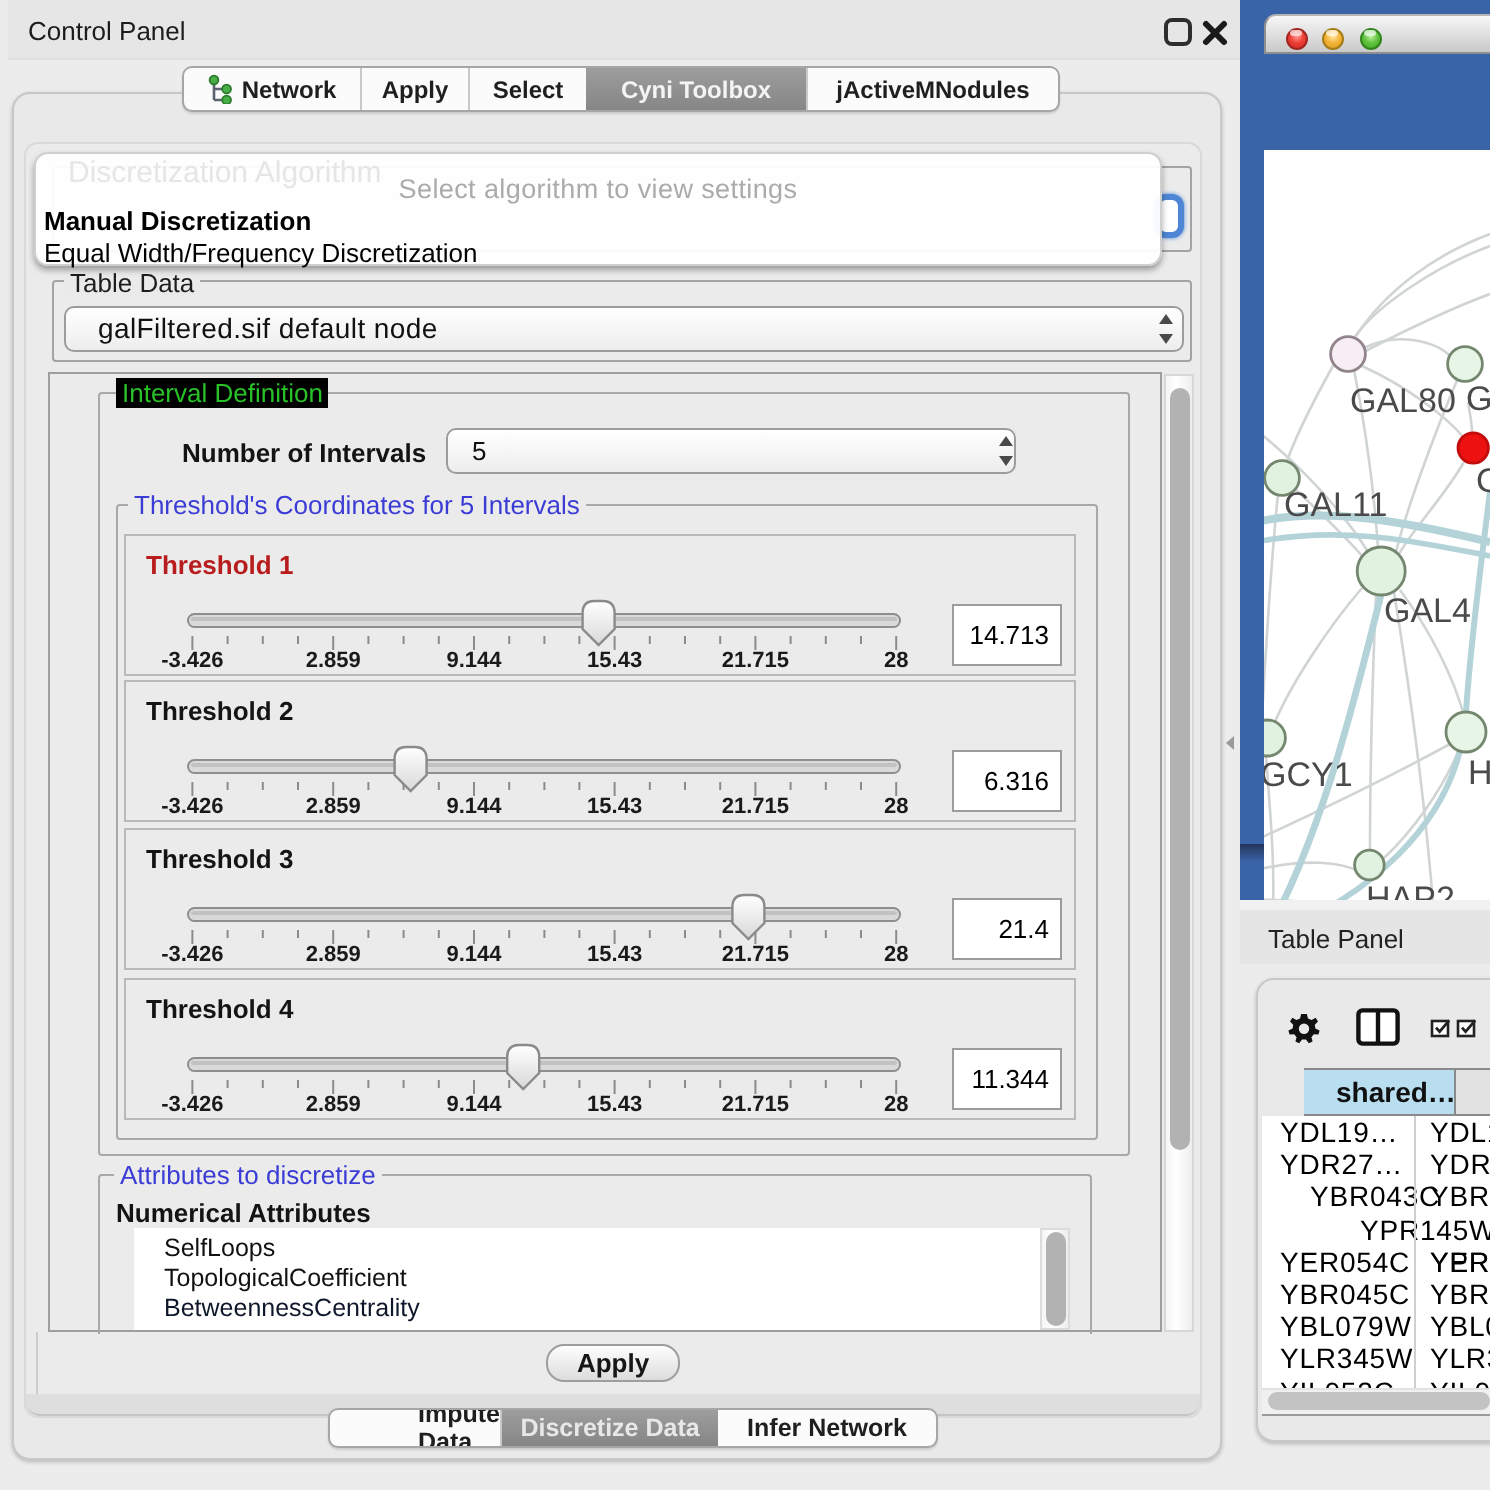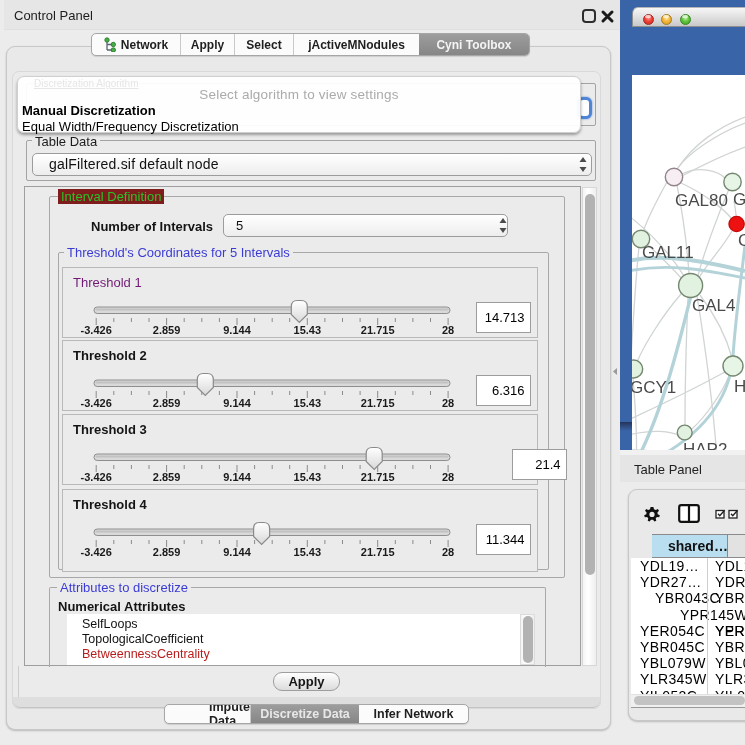--- a/index.html
+++ b/index.html
@@ -31,43 +31,43 @@
         <line x1="3" y1="7.5" x2="9" y2="7.5" stroke="#5a6470" stroke-width="1.3"></line>
         <line x1="3" y1="13" x2="9" y2="13" stroke="#5a6470" stroke-width="1.3"></line>
         <circle cx="3" cy="3" r="2.2" fill="#47ae47" stroke="#2c7a2c" stroke-width="0.9"></circle>
         <circle cx="9.3" cy="7.5" r="2.2" fill="#47ae47" stroke="#2c7a2c" stroke-width="0.9"></circle>
         <circle cx="9.3" cy="13" r="2.2" fill="#47ae47" stroke="#2c7a2c" stroke-width="0.9"></circle>
       </svg>
       <span style="font-size:12px;font-weight:bold;color:#1f1f1f;">Network</span>
     </div>
     <div style="width:54px;display:flex;align-items:center;justify-content:center;border-right:1px solid #c9c9c9;font-size:12px;font-weight:bold;color:#1f1f1f;">Apply</div>
     <div style="width:58px;display:flex;align-items:center;justify-content:center;font-size:12px;font-weight:bold;color:#1f1f1f;">Select</div>
+    <div style="width:110px;display:flex;align-items:center;justify-content:center;background:linear-gradient(#9d9d9d,#868686);font-size:12px;font-weight:bold;color:#f4f4f4;">Cyni Toolbox</div>
     <div style="flex:1;display:flex;align-items:center;justify-content:center;border-left:1px solid #c9c9c9;font-size:12px;font-weight:bold;color:#1f1f1f;">jActiveMNodules</div>
-    <div style="width:110px;display:flex;align-items:center;justify-content:center;background:linear-gradient(#9d9d9d,#868686);font-size:12px;font-weight:bold;color:#f4f4f4;">Cyni Toolbox</div>
   </div>
 
   <div class="abs" style="left:22px;top:83px;width:570px;height:43px;border:1px solid #a3a3a3;border-radius:2px;"></div>
   <div class="abs" style="left:573px;top:97px;width:15px;height:22px;background:#fff;border:3px solid #4e86d5;border-radius:6px;box-shadow:0 0 2px #4e86d5;"></div>
 
   <div class="abs" style="left:22px;top:140px;width:570px;height:41px;border:1px solid #a3a3a3;border-radius:2px;"></div>
   <div class="abs" style="left:28px;top:134px;background:#eaeaea;padding:0 3px;font-size:13px;color:#1d1d1d;">Table Data</div>
   <div class="abs" style="left:28px;top:153px;width:560px;height:23px;background:linear-gradient(#ffffff,#ededed);border:1px solid #9c9c9c;border-radius:5px;"></div>
   <div class="abs" style="left:45px;top:156px;font-size:14px;letter-spacing:0.2px;color:#111;">galFiltered.sif default node</div>
   <svg class="abs" style="left:574px;top:156px;" width="10" height="17" viewBox="0 0 10 17">
     <path d="M5 1 L8.5 6 L1.5 6 Z" fill="#4a4a4a"></path>
       <path d="M5 16 L8.5 11 L1.5 11 Z" fill="#4a4a4a"></path>
   </svg>
 
   <div class="abs" style="left:20px;top:186px;width:557px;height:480px;background:#ebebeb;border:1px solid #9e9e9e;"></div>
 
   <div class="abs" style="left:578px;top:187px;width:15px;height:479px;background:linear-gradient(90deg,#f4f4f4,#ffffff 40%,#eeeeee);border:1px solid #d7d7d7;"></div>
   <div class="abs" style="left:581px;top:194px;width:10px;height:381px;background:#b2b2b2;border-radius:5px;"></div>
 
   <div class="abs" style="left:45px;top:196px;width:516px;height:382px;border:1px solid #a8a8a8;border-radius:2px;"></div>
-  <div class="abs" style="left:54px;top:189px;background:#7f1d1d;padding:0 3px;font-size:13px;color:#28c228;">Interval Definition</div>
+  <div class="abs" style="left:54px;top:189px;background:#000000;padding:0 3px;font-size:13px;color:#28c228;">Interval Definition</div>
 
   <div class="abs" style="left:87px;top:219px;font-size:13px;font-weight:bold;color:#141414;">Number of Intervals</div>
   <div class="abs" style="left:219px;top:214px;width:285px;height:23px;background:linear-gradient(#ffffff,#ededed);border:1px solid #9c9c9c;border-radius:5px;"></div>
   <div class="abs" style="left:232px;top:218px;font-size:13px;color:#111;">5</div>
   <svg class="abs" style="left:494px;top:217px;" width="10" height="17" viewBox="0 0 10 17">
     <path d="M5 1 L8.5 6 L1.5 6 Z" fill="#4a4a4a"></path>
       <path d="M5 16 L8.5 11 L1.5 11 Z" fill="#4a4a4a"></path>
   </svg>
 
   <div class="abs" style="left:54px;top:252px;width:491px;height:318px;border:1px solid #a8a8a8;border-radius:2px;"></div>
@@ -76,21 +76,21 @@
   <svg width="0" height="0" style="position:absolute;">
       <defs>
     <linearGradient id="thumbgrad" x1="0" y1="0" x2="0" y2="1">
       <stop offset="0" stop-color="#ffffff"></stop>
           <stop offset="1" stop-color="#d8d8d8"></stop>
     </linearGradient>
   </defs>
     </svg>
 
   <div class="abs" style="left:58px;top:267px;width:476px;height:71px;background:#ebebeb;border:1px solid #b9b9b9;">
-    <div class="abs" style="left:10px;top:7px;font-size:13px;font-weight:normal;color:#701a75;">Threshold 1</div>
+    <div class="abs" style="left:10px;top:7px;font-size:13px;font-weight:bold;color:#b91c1c;">Threshold 1</div>
     <svg class="abs" style="left:0;top:0;" width="476" height="71" viewBox="0 0 476 71">
       <rect x="31" y="39" width="356" height="6.5" rx="3.2" fill="#d9d9d9" stroke="#8e8e8e" stroke-width="1"></rect>
       <rect x="32.5" y="40.5" width="353" height="2" rx="1" fill="#c2c2c2"></rect>
       <line x1="33.2" y1="50" x2="33.2" y2="57" stroke="#8b8b8b" stroke-width="1"></line>
         <line x1="50.8" y1="50" x2="50.8" y2="54" stroke="#8b8b8b" stroke-width="1"></line>
         <line x1="68.4" y1="50" x2="68.4" y2="54" stroke="#8b8b8b" stroke-width="1"></line>
         <line x1="86.0" y1="50" x2="86.0" y2="54" stroke="#8b8b8b" stroke-width="1"></line>
         <line x1="103.6" y1="50" x2="103.6" y2="57" stroke="#8b8b8b" stroke-width="1"></line>
         <line x1="121.2" y1="50" x2="121.2" y2="54" stroke="#8b8b8b" stroke-width="1"></line>
         <line x1="138.8" y1="50" x2="138.8" y2="54" stroke="#8b8b8b" stroke-width="1"></line>
@@ -183,24 +183,24 @@
         <line x1="367.5" y1="50" x2="367.5" y2="54" stroke="#8b8b8b" stroke-width="1"></line>
         <line x1="385.1" y1="50" x2="385.1" y2="57" stroke="#8b8b8b" stroke-width="1"></line>
       <text x="33.2" y="65.5" text-anchor="middle" font-size="11" font-weight="bold" fill="#1a1a1a">-3.426</text>
         <text x="103.6" y="65.5" text-anchor="middle" font-size="11" font-weight="bold" fill="#1a1a1a">2.859</text>
         <text x="174.0" y="65.5" text-anchor="middle" font-size="11" font-weight="bold" fill="#1a1a1a">9.144</text>
         <text x="244.3" y="65.5" text-anchor="middle" font-size="11" font-weight="bold" fill="#1a1a1a">15.43</text>
         <text x="314.7" y="65.5" text-anchor="middle" font-size="11" font-weight="bold" fill="#1a1a1a">21.715</text>
         <text x="385.1" y="65.5" text-anchor="middle" font-size="11" font-weight="bold" fill="#1a1a1a">28</text>
       <path d="M 303.2 38.5 Q 303.2 32.5 309.2 32.5 L 313.2 32.5 Q 319.2 32.5 319.2 38.5 L 319.2 46.5 L 311.2 54.5 L 303.2 46.5 Z" fill="url(#thumbgrad)" stroke="#8a8a8a" stroke-width="1.2"></path>
     </svg>
-    <div class="abs" style="left:412.5px;top:34px;width:55px;height:31px;background:#fff;border:1px solid #9c9c9c;font-size:13px;color:#000;text-align:right;line-height:29px;padding-right:5px;margin-left:36px;">21.4</div>
-  </div>
-
-  <div class="abs" style="left:58px;top:489px;width:476px;height:83px;background:#ebebeb;border:1px solid #b9b9b9;">
+    <div class="abs" style="left:412.5px;top:34px;width:55px;height:31px;background:#fff;border:1px solid #9c9c9c;font-size:13px;color:#000;text-align:right;line-height:29px;padding-right:5px;">21.4</div>
+  </div>
+
+  <div class="abs" style="left:58px;top:489px;width:476px;height:71px;background:#ebebeb;border:1px solid #b9b9b9;">
     <div class="abs" style="left:10px;top:7px;font-size:13px;font-weight:bold;color:#141414;">Threshold 4</div>
     <svg class="abs" style="left:0;top:0;" width="476" height="71" viewBox="0 0 476 71">
       <rect x="31" y="39" width="356" height="6.5" rx="3.2" fill="#d9d9d9" stroke="#8e8e8e" stroke-width="1"></rect>
       <rect x="32.5" y="40.5" width="353" height="2" rx="1" fill="#c2c2c2"></rect>
       <line x1="33.2" y1="50" x2="33.2" y2="57" stroke="#8b8b8b" stroke-width="1"></line>
         <line x1="50.8" y1="50" x2="50.8" y2="54" stroke="#8b8b8b" stroke-width="1"></line>
         <line x1="68.4" y1="50" x2="68.4" y2="54" stroke="#8b8b8b" stroke-width="1"></line>
         <line x1="86.0" y1="50" x2="86.0" y2="54" stroke="#8b8b8b" stroke-width="1"></line>
         <line x1="103.6" y1="50" x2="103.6" y2="57" stroke="#8b8b8b" stroke-width="1"></line>
         <line x1="121.2" y1="50" x2="121.2" y2="54" stroke="#8b8b8b" stroke-width="1"></line>
@@ -229,34 +229,34 @@
     </svg>
     <div class="abs" style="left:412.5px;top:34px;width:55px;height:31px;background:#fff;border:1px solid #9c9c9c;font-size:13px;color:#000;text-align:right;line-height:29px;padding-right:5px;">11.344</div>
   </div>
 
   <div class="abs" style="left:45px;top:587px;width:497px;height:80px;border:1px solid #a8a8a8;border-top-left-radius:2px;border-top-right-radius:2px;border-bottom:none;"></div>
   <div class="abs" style="left:53px;top:580px;background:#ebebeb;padding:0 3px;font-size:13px;color:#3b3bd6;">Attributes to discretize</div>
   <div class="abs" style="left:54px;top:599px;font-size:13px;font-weight:bold;color:#141414;">Numerical Attributes</div>
   <div class="abs" style="left:63px;top:614px;width:453px;height:51px;background:#ffffff;"></div>
   <div class="abs" style="left:78px;top:617px;font-size:12.5px;color:#111;">SelfLoops</div>
   <div class="abs" style="left:78px;top:632px;font-size:12.5px;color:#111;">TopologicalCoefficient</div>
-  <div class="abs" style="left:78px;top:647px;font-size:12.5px;color:#b91c1c;">BetweennessCentrality</div>
+  <div class="abs" style="left:78px;top:647px;font-size:12.5px;color:#0f172a;">BetweennessCentrality</div>
   <div class="abs" style="left:516px;top:614px;width:15px;height:51px;background:linear-gradient(90deg,#f4f4f4,#ffffff 40%,#eeeeee);border:1px solid #dcdcdc;"></div>
   <div class="abs" style="left:519px;top:616px;width:10px;height:47px;background:#b2b2b2;border-radius:5px;"></div>
 
   <div class="abs" style="left:269px;top:672px;width:67px;height:19px;background:linear-gradient(#fefefe,#dcdcdc);border:1px solid #9e9e9e;border-radius:9px;text-align:center;font-size:13px;font-weight:bold;color:#161616;line-height:17px;">Apply</div>
 
   <div class="abs" style="left:160px;top:704px;width:305px;height:20px;background:#fbfbfb;border:1px solid #a6a6a6;border-radius:5px;overflow:hidden;display:flex;box-shadow:0 1px 1px rgba(0,0,0,0.12);">
     <div style="width:86px;display:flex;align-items:center;justify-content:center;border-right:1px solid #c9c9c9;font-size:12.5px;font-weight:bold;color:#1f1f1f;padding-left:44px;">Impute Data</div>
     <div style="width:108px;display:flex;align-items:center;justify-content:center;background:linear-gradient(#9d9d9d,#868686);font-size:12.5px;font-weight:bold;color:#e8e8e8;">Discretize Data</div>
     <div style="flex:1;display:flex;align-items:center;justify-content:center;font-size:12.5px;font-weight:bold;color:#1f1f1f;">Infer Network</div>
   </div>
 
   <div class="abs" style="left:13px;top:76px;width:564px;height:57px;background:rgba(255,255,255,0.95);border:1px solid #cfcfcf;border-radius:7px;box-shadow:0 2px 3px rgba(0,0,0,0.35);"></div>
-  <div class="abs" style="left:30px;top:78px;font-size:10px;color:#e6e6e9;text-decoration:underline;">Discretization Algorithm</div>
+  <div class="abs" style="left:30px;top:78px;font-size:15px;color:#e6e6e9;">Discretization Algorithm</div>
   <div class="abs" style="left:13px;top:87px;width:564px;text-align:center;font-size:13.5px;letter-spacing:0.2px;color:#ababab;">Select algorithm to view settings</div>
   <div class="abs" style="left:18px;top:103px;font-size:13px;font-weight:bold;color:#000;">Manual Discretization</div>
   <div class="abs" style="left:18px;top:119px;font-size:13px;color:#000;">Equal Width/Frequency Discretization</div>
 </div>
 
 <div class="abs" style="left:613px;top:368px;width:4px;height:7px;background:#9a9a9a;clip-path:polygon(100% 0,0 50%,100% 100%);"></div>
 
 <div class="abs" style="left:620px;top:0;width:125px;height:450px;background:#3a64a8;"></div>
 <div class="abs" style="left:620px;top:422px;width:125px;height:9px;background:linear-gradient(#25345a,#3a64a8);"></div>
 

